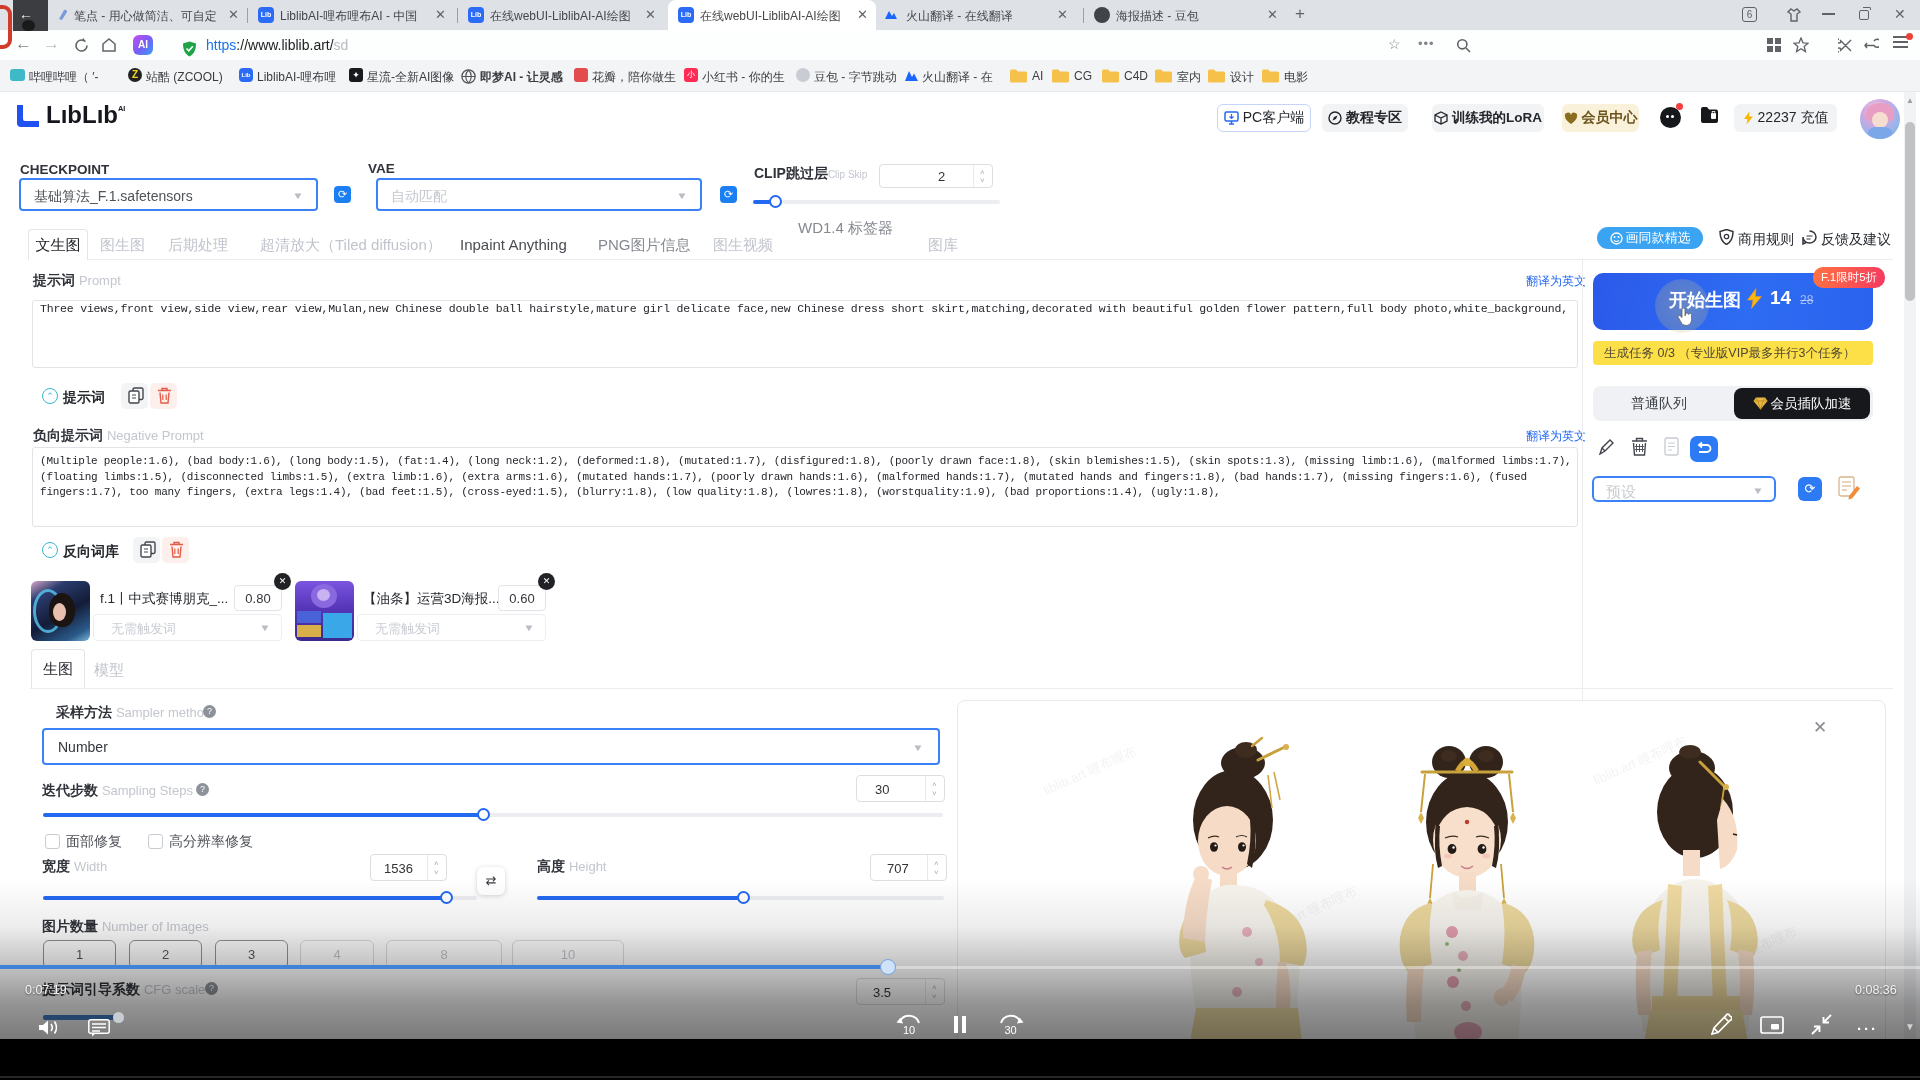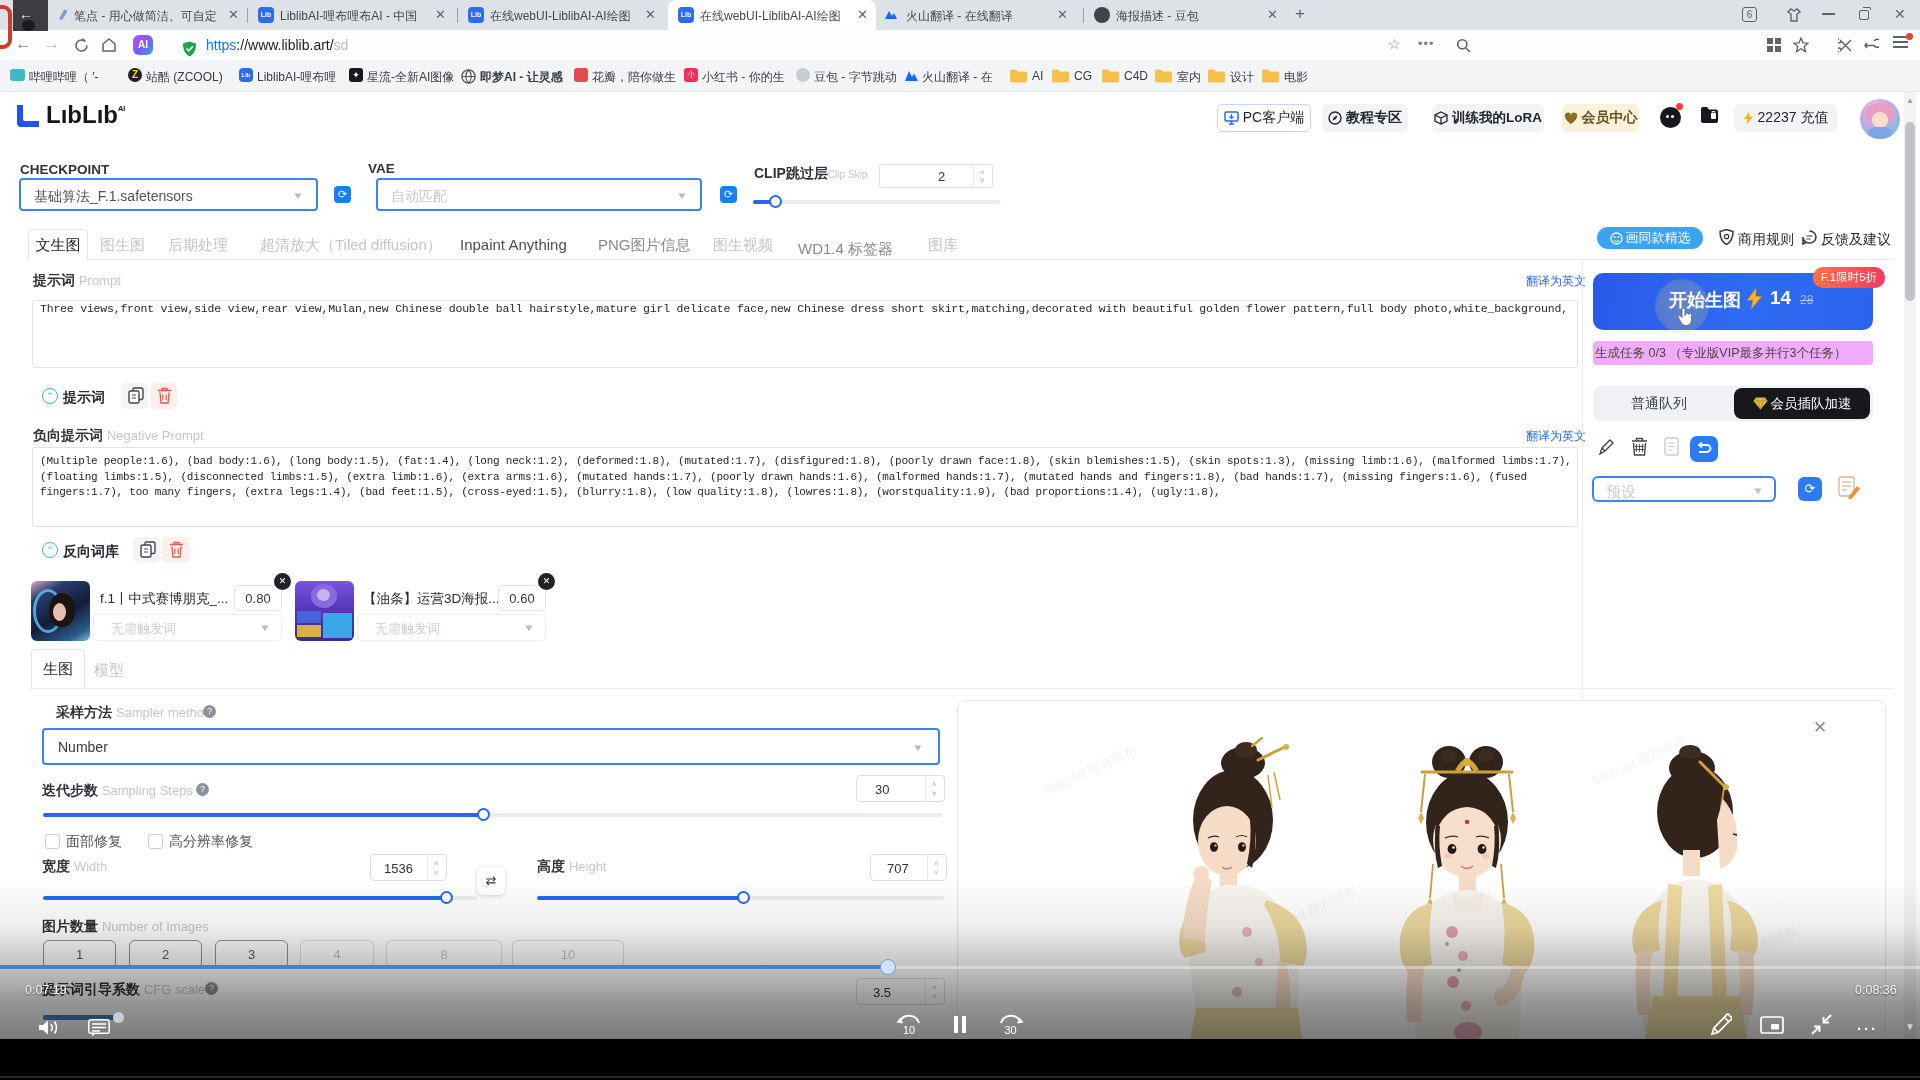--- a/index.html
+++ b/index.html
@@ -242,21 +242,21 @@
   <div class="knob" style="left:769px;top:103px;"></div>
 
   <div class="abs" style="left:30px;top:167px;width:1863px;height:1px;background:#ececee;"></div>
   <div class="abs" style="left:28px;top:137px;width:60px;height:31px;background:#fff;border:1px solid #e4e5e9;border-bottom:none;border-radius:4px 4px 0 0;font-size:15px;color:#1b1d22;text-align:center;line-height:30px;">文生图</div>
   <div class="ptab" style="left:100px;top:144px;">图生图</div>
   <div class="ptab" style="left:168px;top:144px;">后期处理</div>
   <div class="ptab" style="left:260px;top:144px;">超清放大（Tiled diffusion）</div>
   <div class="ptab" style="left:460px;top:144px;color:#4a4d53;">Inpaint Anything</div>
   <div class="ptab" style="left:598px;top:144px;color:#85898f;">PNG图片信息</div>
   <div class="ptab" style="left:713px;top:144px;">图生视频</div>
-  <div class="ptab" style="left:798px;top:148px;color:#85898f;text-align:right;">WD1.4 标签器</div>
+  <div class="ptab" style="left:798px;top:127px;color:#85898f;text-align:right;">WD1.4 标签器</div>
   <div class="ptab" style="left:928px;top:144px;">图库</div>
 
   <div class="abs" style="left:33px;top:180px;font-size:14px;font-weight:bold;color:#30333a;">提示词 <span style="font-weight:normal;color:#c2c6cd;font-size:13px;">Prompt</span></div>
   <div class="abs" style="left:1526px;top:181px;font-size:12px;color:#2468f2;">翻译为英文</div>
   <div class="abs" style="left:32px;top:208px;width:1546px;height:68px;border:1px solid #e2e3e7;border-radius:3px;background:#fff;"></div>
   <div class="abs" style="left:40px;top:210px;width:1534px;white-space:nowrap;overflow:hidden;font-family:'Liberation Mono',monospace;font-size:11.5px;color:#24262b;letter-spacing:-0.2px;">Three views,front view,side view,rear view,Mulan,new Chinese double ball hairstyle,mature girl delicate face,new Chinese dress short skirt,matching,decorated with beautiful golden flower pattern,full body photo,white_background,</div>
   <div class="abs" style="left:121px;top:291px;width:27px;height:26px;border-radius:5px;background:#f3f4f6;"></div>
   <div class="abs" style="left:150px;top:291px;width:27px;height:26px;border-radius:5px;background:#fdefec;"></div>
   <div class="abs" style="left:42px;top:296px;width:16px;height:16px;border:1.4px solid #36b8cf;border-radius:50%;color:#36b8cf;font-size:9px;text-align:center;line-height:14px;">⌃</div>
   <div class="abs" style="left:63px;top:297px;font-size:14px;font-weight:bold;color:#26292e;">提示词</div>
@@ -404,21 +404,21 @@
   <div class="abs" style="left:1669px;top:196px;font-size:18px;font-weight:bold;color:#fff;">开始生图</div>
   <svg class="abs" style="left:1746px;top:196px" width="17" height="21" viewBox="0 0 17 21">
         <path d="M10 0.5 L1.5 12 H7 L5.5 20.5 L15.5 8.5 H9.5 Z" fill="#fcb812" stroke="#f09000" stroke-width="0.6"></path>
       </svg>
   <div class="abs" style="left:1770px;top:195px;font-size:19px;font-weight:bold;color:#fff;">14</div>
   <div class="abs" style="left:1800px;top:201px;font-size:12px;color:rgba(255,255,255,.55);text-decoration:line-through;">28</div>
   <svg class="abs" style="left:1677px;top:216px" width="15" height="19" viewBox="0 0 18 22">
         <path d="M6 1.5 a1.8 1.8 0 0 1 3.6 0 V9 l1-2.5 a1.6 1.6 0 0 1 3 0.8 l1.5-1 a1.5 1.5 0 0 1 2.4 1.2 V13 c0 4-2.5 7.5-6.5 7.5 c-3.5 0 -5-1.5-6.5-4.5 L1.5 11 a1.6 1.6 0 0 1 2.6-1.8 L6 11 Z" fill="#fff" stroke="#555" stroke-width="0.9"></path>
       </svg>
   <div class="abs" style="left:1813px;top:175px;width:72px;height:21px;border-radius:10px;background:linear-gradient(100deg,#ff7342,#f43a60);color:#fff;font-size:11.5px;text-align:center;line-height:21px;">F.1限时5折</div>
-  <div class="abs" style="left:1593px;top:249px;width:280px;height:24px;border-radius:4px;background:#f0abfc;color:#4f4734;font-size:12.5px;line-height:24px;padding-left:2px;">生成任务 0/3 （专业版VIP最多并行3个任务）</div>
+  <div class="abs" style="left:1593px;top:249px;width:280px;height:24px;border-radius:4px;background:#fde047;color:#4f4734;font-size:12.5px;line-height:24px;padding-left:11px;">生成任务 0/3 （专业版VIP最多并行3个任务）</div>
   <div class="abs" style="left:1593px;top:294px;width:280px;height:35px;border-radius:8px;background:#eff1f4;"></div>
   <div class="abs" style="left:1631px;top:303px;font-size:14px;color:#3c3f45;">普通队列</div>
   <div class="abs" style="left:1734px;top:296px;width:136px;height:31px;border-radius:8px;background:#17181c;color:#fff;font-size:13.5px;display:flex;align-items:center;justify-content:center;">
     <svg width="15" height="13" viewBox="0 0 15 13" style="margin-right:3px">
           <path d="M3 0.5 H12 L14.5 4 L7.5 12.5 L0.5 4 Z" fill="#e8b84a"></path>
           <path d="M3 0.5 L5 4 L7.5 12.5 M12 0.5 L10 4 L7.5 12.5 M0.5 4 H14.5" stroke="#b8860b" stroke-width="0.7" fill="none"></path>
         </svg>会员插队加速</div>
   <svg class="abs" style="left:1599px;top:347px" width="15" height="16" viewBox="0 0 15 16">
         <path d="M1 15 L3 9 L11 1 L14 4 L6 12 Z M3 9 L6 12" fill="none" stroke="#43464c" stroke-width="1.4"></path>
       </svg>

